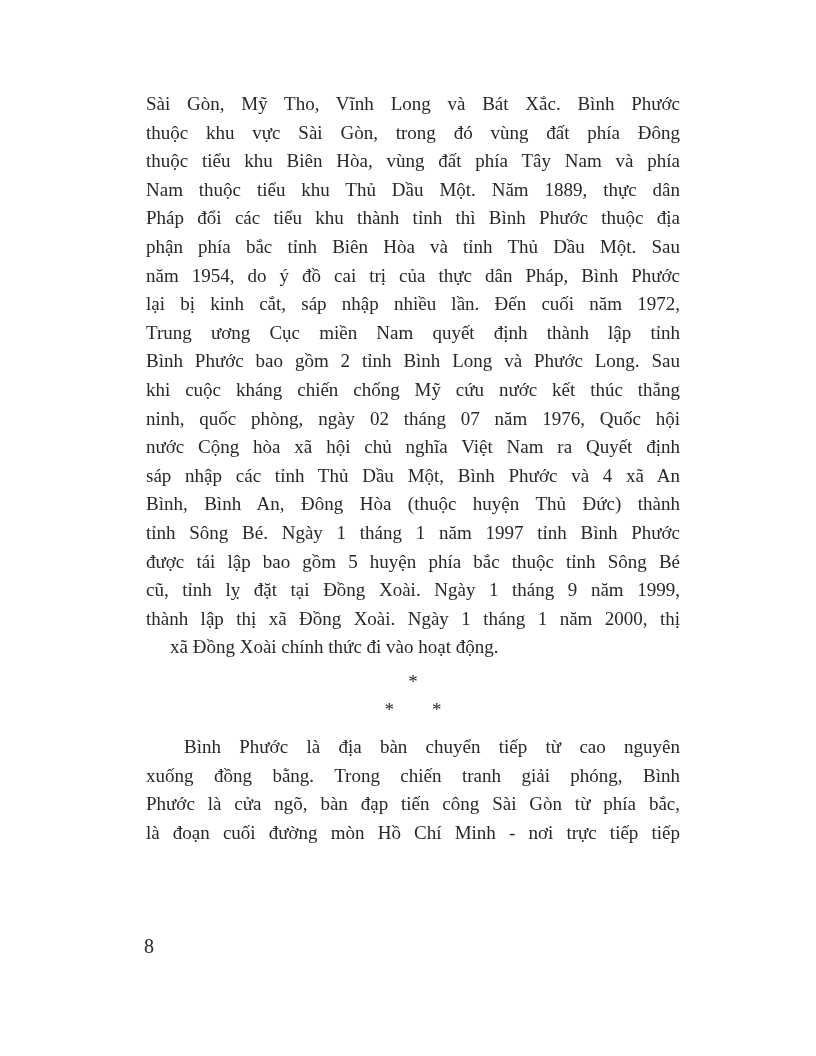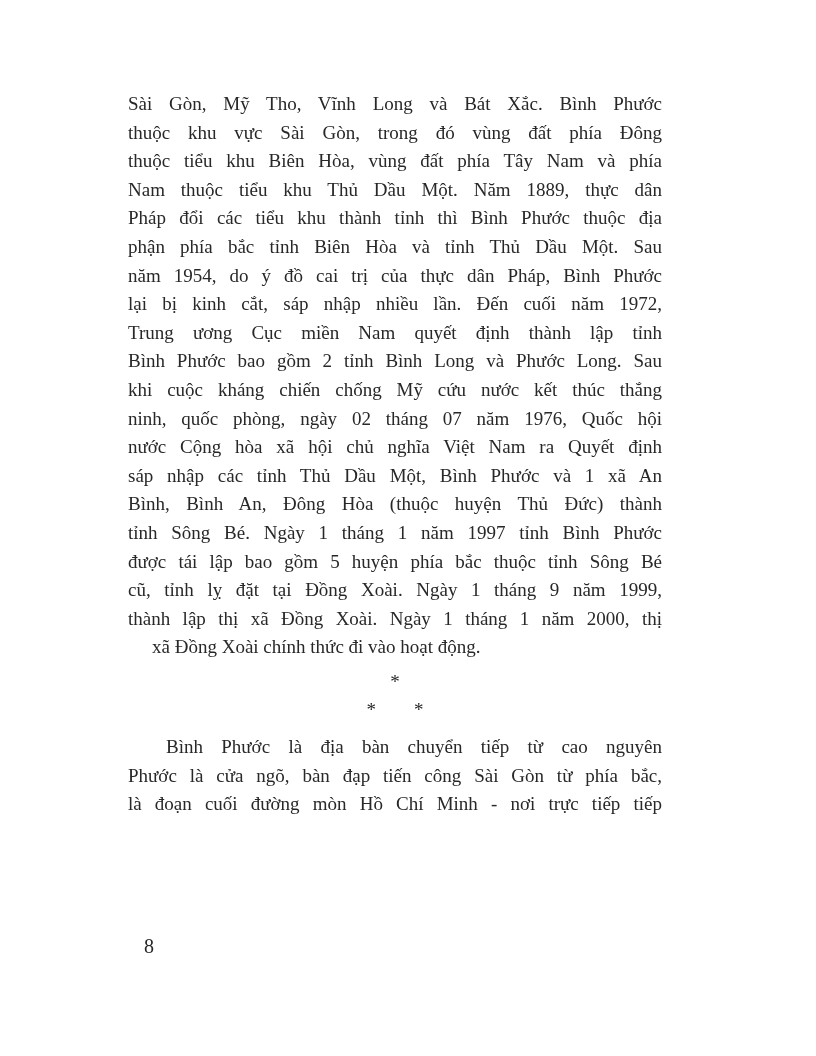--- a/index.html
+++ b/index.html
@@ -12,21 +12,21 @@
     width: 816px;
     height: 1056px;
     margin: 0 auto;
     background: #ffffff;
     font-family: "Liberation Serif", "DejaVu Serif", serif;
     color: #282828;
     overflow: hidden;
   }
   .text-block {
     position: absolute;
-    left: 128px;
+    left: 146px;
     top: 90px;
     width: 534px;
     font-size: 19px;
     line-height: 28.6px;
   }
   .para .line {
     text-align: justify;
     text-align-last: justify;
   }
   .para .line.flush {
@@ -76,38 +76,39 @@
         <div class="line">Nam thuộc tiểu khu Thủ Dầu Một. Năm 1889, thực dân</div>
         <div class="line">Pháp đổi các tiểu khu thành tỉnh thì Bình Phước thuộc địa</div>
         <div class="line">phận phía bắc tỉnh Biên Hòa và tỉnh Thủ Dầu Một. Sau</div>
         <div class="line">năm 1954, do ý đồ cai trị của thực dân Pháp, Bình Phước</div>
         <div class="line">lại bị kinh cắt, sáp nhập nhiều lần. Đến cuối năm 1972,</div>
         <div class="line">Trung ương Cục miền Nam quyết định thành lập tỉnh</div>
         <div class="line">Bình Phước bao gồm 2 tỉnh Bình Long và Phước Long. Sau</div>
         <div class="line">khi cuộc kháng chiến chống Mỹ cứu nước kết thúc thắng</div>
         <div class="line">ninh, quốc phòng, ngày 02 tháng 07 năm 1976, Quốc hội</div>
         <div class="line">nước Cộng hòa xã hội chủ nghĩa Việt Nam ra Quyết định</div>
-        <div class="line">sáp nhập các tỉnh Thủ Dầu Một, Bình Phước và 1 xã An</div>
+        <div class="line">sáp nhập các tỉnh Thủ Dầu Một, Bình Phước và 4 xã An</div>
         <div class="line">Bình, Bình An, Đông Hòa (thuộc huyện Thủ Đức) thành</div>
         <div class="line">tỉnh Sông Bé. Ngày 1 tháng 1 năm 1997 tỉnh Bình Phước</div>
         <div class="line">được tái lập bao gồm 5 huyện phía bắc thuộc tỉnh Sông Bé</div>
         <div class="line">cũ, tỉnh lỵ đặt tại Đồng Xoài. Ngày 1 tháng 9 năm 1999,</div>
         <div class="line">thành lập thị xã Đồng Xoài. Ngày 1 tháng 1 năm 2000, thị</div>
         <div class="line flush">xã Đồng Xoài chính thức đi vào hoạt động.</div>
       </div>
 
     <div class="separator single">
       <span class="star">*</span>
     </div>
     <div class="separator pair">
       <span class="star">*</span><span class="star">*</span>
     </div>
 
     <div class="para para-2">
         <div class="line indent">Bình Phước là địa bàn chuyển tiếp từ cao nguyên</div>
+        <div class="line">xuống đồng bằng. Trong chiến tranh giải phóng, Bình</div>
         <div class="line">Phước là cửa ngõ, bàn đạp tiến công Sài Gòn từ phía bắc,</div>
         <div class="line">là đoạn cuối đường mòn Hồ Chí Minh - nơi trực tiếp tiếp</div>
       </div>
 
   </div>
 
   <div class="page-number">8</div>
 
 </div>
 

